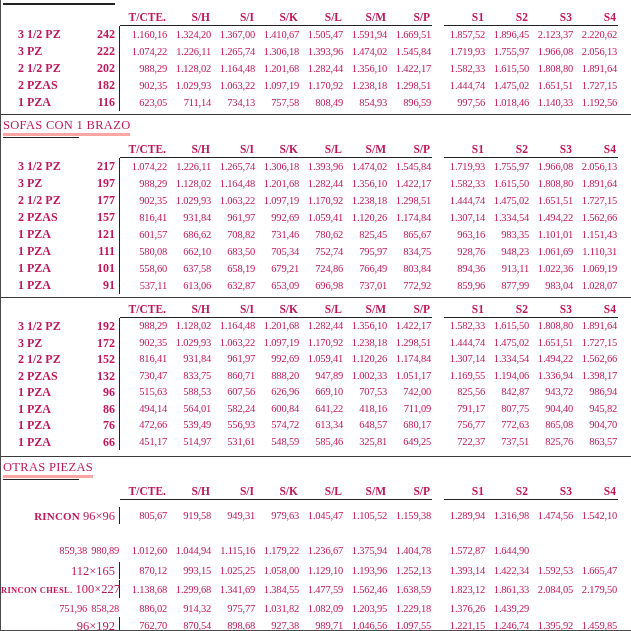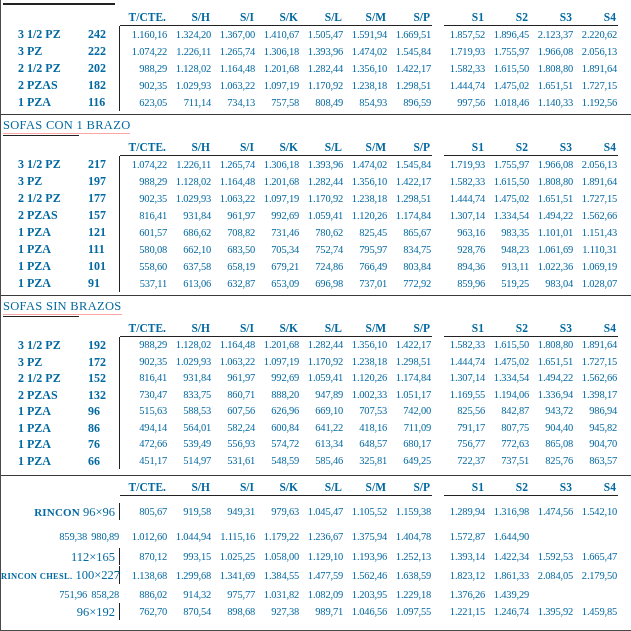--- a/index.html
+++ b/index.html
@@ -1,52 +1,52 @@
 <!DOCTYPE html>
 <html><head>
 <meta charset="utf-8">
 <style>
   html,body { margin:0; padding:0; background:#fff; }
   .page {
     position:relative; width:631px; height:631px; box-sizing:border-box;
     background:#fff; overflow:hidden;
     border-left:1px solid #4a4a4a; border-bottom:1px solid #4a4a4a;
-    font-family:"Liberation Serif","DejaVu Serif",serif; color:#0369a1;
+    font-family:"Liberation Serif","DejaVu Serif",serif; color:#be185d;
   }
   .sec { box-sizing:border-box; }
   .sec.ruled { border-top:1px solid #3a3a3a; }
   .top-stub { width:112px; border-top:2px solid #222; margin:3px 0 0 2px; height:0; }
   .title-wrap { margin:2px 0 0 2px; line-height:13px; }
-  .title { display:inline-block; font-size:12.5px; letter-spacing:.3px; border-bottom:1px solid #fca5a5; padding-bottom:1px; }
+  .title { display:inline-block; font-size:12.5px; letter-spacing:.3px; border-bottom:3px solid #fca5a5; padding-bottom:1px; }
   .title-line2 { width:76px; height:0; border-top:1px solid #222; margin-top:1px; }
 
   .row { display:grid; grid-template-columns:87px 32px 48px 44px 44px 44px 44px 44px 44px 54px 44px 44px 44px; align-items:end; }
   .hdr { height:19px; margin-top:1px; }
   .sec0 .hdr { margin-top:2px; }
   .spacer { grid-column:1 / 3; }
   .h { text-align:right; font-weight:bold; font-size:11.5px; padding:0 2px 2px 0; white-space:nowrap; }
   .u1,.u2 { border-bottom:1.2px solid #222; }
   .h.c7 { margin-left:12px; }
 
   .lab { padding-left:17px; font-weight:bold; font-size:12px; white-space:nowrap; }
-  .code { font-weight:bold; font-size:12px; border-right:1.3px solid #222; padding-right:4px; height:100%; box-sizing:border-box; }
+  .code { text-align:right; font-weight:bold; font-size:12px; border-right:1.3px solid #222; padding-right:4px; height:100%; box-sizing:border-box; }
   .lab2 { grid-column:1 / 3; text-align:right; border-right:1.3px solid #222; padding-right:4px; height:100%; box-sizing:border-box; white-space:nowrap; }
   .pfx { font-weight:bold; font-size:11px; letter-spacing:.2px; margin-right:3px; }
   .pfx.small { font-size:8.5px; letter-spacing:.3px; }
   .size { font-size:12.5px; }
   .v { text-align:right; font-size:10.5px; letter-spacing:-0.2px; padding-right:1px; white-space:nowrap; }
 
   .sec0 .prow { height:17px; line-height:17px; }
   .sec0 { padding-bottom:3px; }
   .sec1 .prow { height:17px; line-height:17px; }
   .sec1 { padding-bottom:3px; }
   .sec2 .prow { height:16.5px; line-height:16.5px; }
   .sec2 { padding-bottom:6px; }
   .sec3 .prow { height:16px; line-height:16px; }
-  .sec3 .r0 { margin-top:7px; margin-bottom:10px; }
+  .sec3 .r0 { margin-top:7px; margin-bottom:20px; }
   .sec3 .r2 { margin-top:3px; }
   .sec3 .r3 { margin-top:2px; }
   .sec3 .r4 { margin-top:5px; }
 </style>
 </head>
 <body>
 
 <div class="page">
     <section class="sec sec0">
       <div class="top-stub"></div>
@@ -265,27 +265,26 @@
         <div class="lab">1 PZA</div>
         <div class="code">91</div>
         <div class="v c0">537,11</div>
         <div class="v c1">613,06</div>
         <div class="v c2">632,87</div>
         <div class="v c3">653,09</div>
         <div class="v c4">696,98</div>
         <div class="v c5">737,01</div>
         <div class="v c6">772,92</div>
         <div class="v c7">859,96</div>
-        <div class="v c8">519,25</div>
+        <div class="v c8">877,99</div>
         <div class="v c9">983,04</div>
         <div class="v c10">1.028,07</div>
       </div>
     </section>
     <section class="sec sec2 ruled">
-      <div class="title-wrap"><span class="title">SOFAS SIN BRAZOS</span><div class="title-line2"></div></div>
       <div class="row hdr">
         <div class="spacer"></div>
         <div class="h c0 u1">T/CTE.</div>
         <div class="h c1 u1">S/H</div>
         <div class="h c2 u1">S/I</div>
         <div class="h c3 u1">S/K</div>
         <div class="h c4 u1">S/L</div>
         <div class="h c5 u1">S/M</div>
         <div class="h c6 u1">S/P</div>
         <div class="h c7 u2">S1</div>
@@ -408,20 +407,21 @@
         <div class="v c4">585,46</div>
         <div class="v c5">325,81</div>
         <div class="v c6">649,25</div>
         <div class="v c7">722,37</div>
         <div class="v c8">737,51</div>
         <div class="v c9">825,76</div>
         <div class="v c10">863,57</div>
       </div>
     </section>
     <section class="sec sec3 ruled">
+      <div class="title-wrap"><span class="title">OTRAS PIEZAS</span><div class="title-line2"></div></div>
       <div class="row hdr">
         <div class="spacer"></div>
         <div class="h c0 u1">T/CTE.</div>
         <div class="h c1 u1">S/H</div>
         <div class="h c2 u1">S/I</div>
         <div class="h c3 u1">S/K</div>
         <div class="h c4 u1">S/L</div>
         <div class="h c5 u1">S/M</div>
         <div class="h c6 u1">S/P</div>
         <div class="h c7 u2">S1</div>

